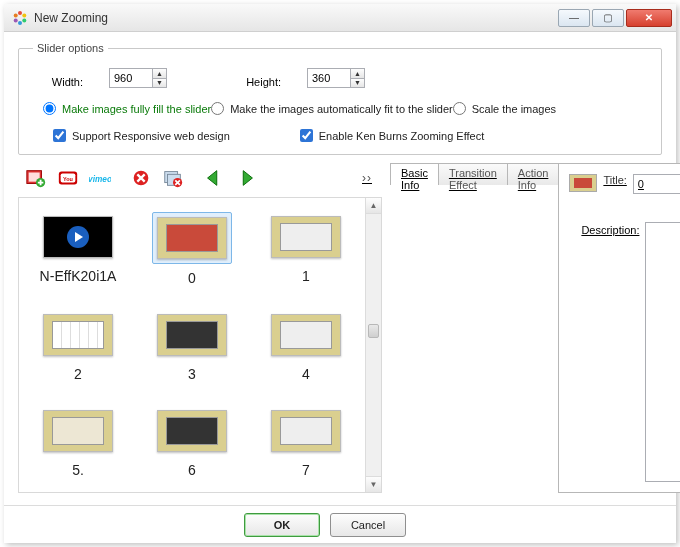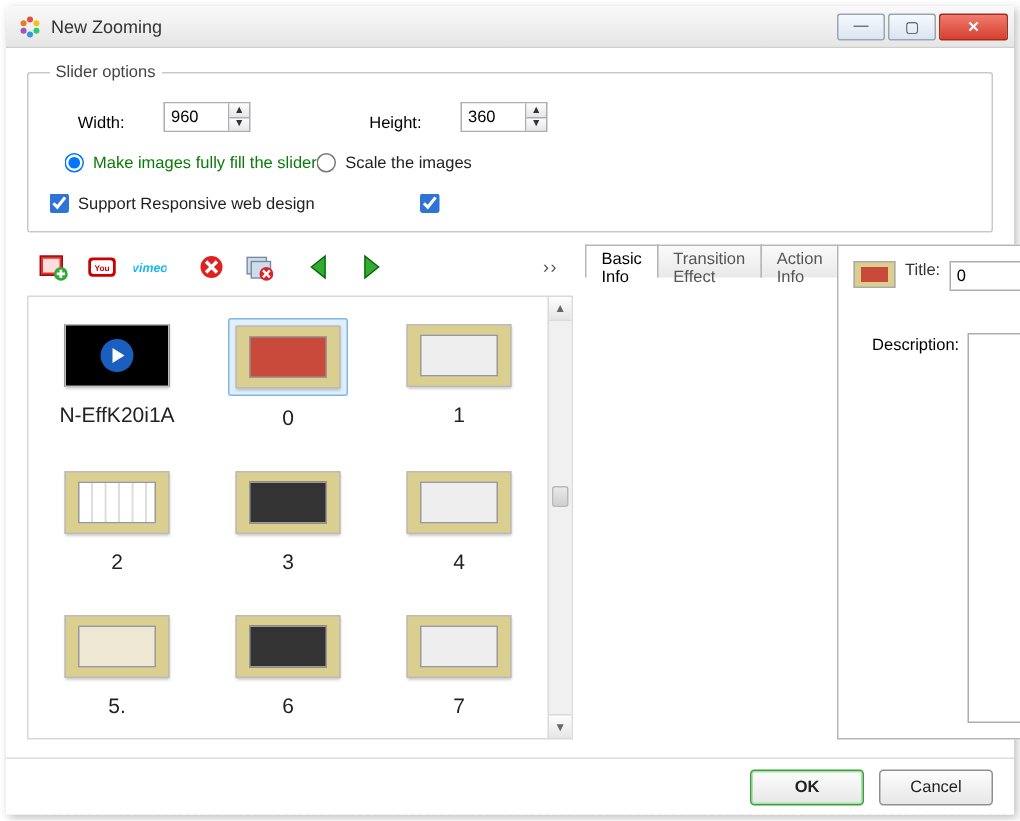--- a/index.html
+++ b/index.html
@@ -81,24 +81,24 @@
   .spinner input {
     border: none; width: 42px; font-size: 11px; padding: 0 4px; outline: none;
   }
   .spinner .spin-btns { width: 14px; display:flex; flex-direction:column; border-left:1px solid #abadb3;}
   .spinner .sp { flex:1; background:linear-gradient(#fdfdfd,#e6e6e6); display:flex;align-items:center;justify-content:center; font-size:7px; color:#333;}
   .spinner .sp + .sp { border-top:1px solid #abadb3;}
   .radio-row { display:flex; margin-top:14px; margin-left:10px;}
   .radio-item, .check-item { display:flex; align-items:center; gap:6px; color:#222;}
   .radio-item input, .check-item input { margin:0;}
   .radio-item.sel label { color:#0a7a0a; }
-  .check-row { display:flex; gap:70px; margin-top:14px; margin-left:0;}
+  .check-row { display:flex; gap:70px; margin-top:14px; margin-left:20px;}
   .check-item input[type=checkbox]{ accent-color:#2d74d6; }
 
-  .main-split { flex:1; display:flex; gap:8px; min-height:0;}
+  .main-split { flex:1; display:flex; gap:8px; min-height:0;text-decoration:underline;}
   .left-pane { flex:1; border:none; display:flex; flex-direction:column; min-width:0;}
   .toolbar {
     height:30px; display:flex; align-items:center; gap:8px; padding:0 6px;
   }
   .tb-icon { width:24px; height:24px; display:flex; align-items:center; justify-content:center; border-radius:2px;}
   .tb-icon svg { width:22px; height:22px; }
   .tb-sep { width:1px; height:22px; }
   .tb-overflow { margin-left:auto; color:#555; font-size:12px; letter-spacing:1px; padding-right:4px;}
   .thumb-area {
     flex:1; border-left:1px solid #d9d9d9; border-right:1px solid #d9d9d9; border-bottom:1px solid #d9d9d9;
@@ -179,22 +179,22 @@
   .desc-box {
     flex:1; border:1px solid #abadb3; position:relative;
   }
   .desc-box .v2 {
     position:absolute; right:0; top:0; width:16px; bottom:0; background:#f0f0f0; border-left:1px solid #dcdcdc;
     display:flex; flex-direction:column;
   }
   .desc-box .v2 .a { height:16px; display:flex;align-items:center;justify-content:center;font-size:8px;color:#777; background:linear-gradient(#fdfdfd,#e6e6e6);}
   .desc-box .v2 .a + .a { margin-top:auto;}
   .footer {
-    height:38px; display:flex; align-items:center; justify-content:flex-end; gap:10px;
-    border-top:1px solid #dcdcdc; padding-right:14px;
+    height:38px; display:flex; align-items:center; justify-content:center; gap:10px;
+    border-top:1px solid #dcdcdc; padding-right:30px;
     background:#fff;
   }
   .btn {
     min-width:76px; height:24px; border:1px solid #8f8f8f; border-radius:3px;
     background:linear-gradient(#fdfdfd,#e7e7e7); font-size:11px; color:#222;
     display:flex; align-items:center; justify-content:center;
   }
   .btn.primary {
     border:1px solid #3f9b3f;
     box-shadow: inset 0 0 0 1px #a9e3a9;
@@ -254,31 +254,36 @@
         </span>
       </div>
 
       <div class="radio-row">
         <span class="radio-item sel">
           <input type="radio" name="fitmode" checked="" style="">
           <label>Make images fully fill the slider</label>
         </span>
         <span class="radio-item">
           <input type="radio" name="fitmode" style="">
+          <label>Make the images automatically fit to the slider</label>
+        </span>
+        <span class="radio-item">
+          <input type="radio" name="fitmode" style="">
           <label>Scale the images</label>
         </span>
       </div>
 
       <div class="check-row">
         <span class="check-item">
           <input type="checkbox" checked="" style="">
           <label>Support Responsive web design</label>
         </span>
         <span class="check-item">
           <input type="checkbox" checked="" style="">
+          <label>Enable Ken Burns Zooming Effect</label>
         </span>
       </div>
     </fieldset>
 
     <div class="main-split">
 
       <div class="left-pane">
         <div class="toolbar">
           <span class="tb-icon">
             <svg viewBox="0 0 24 24">

